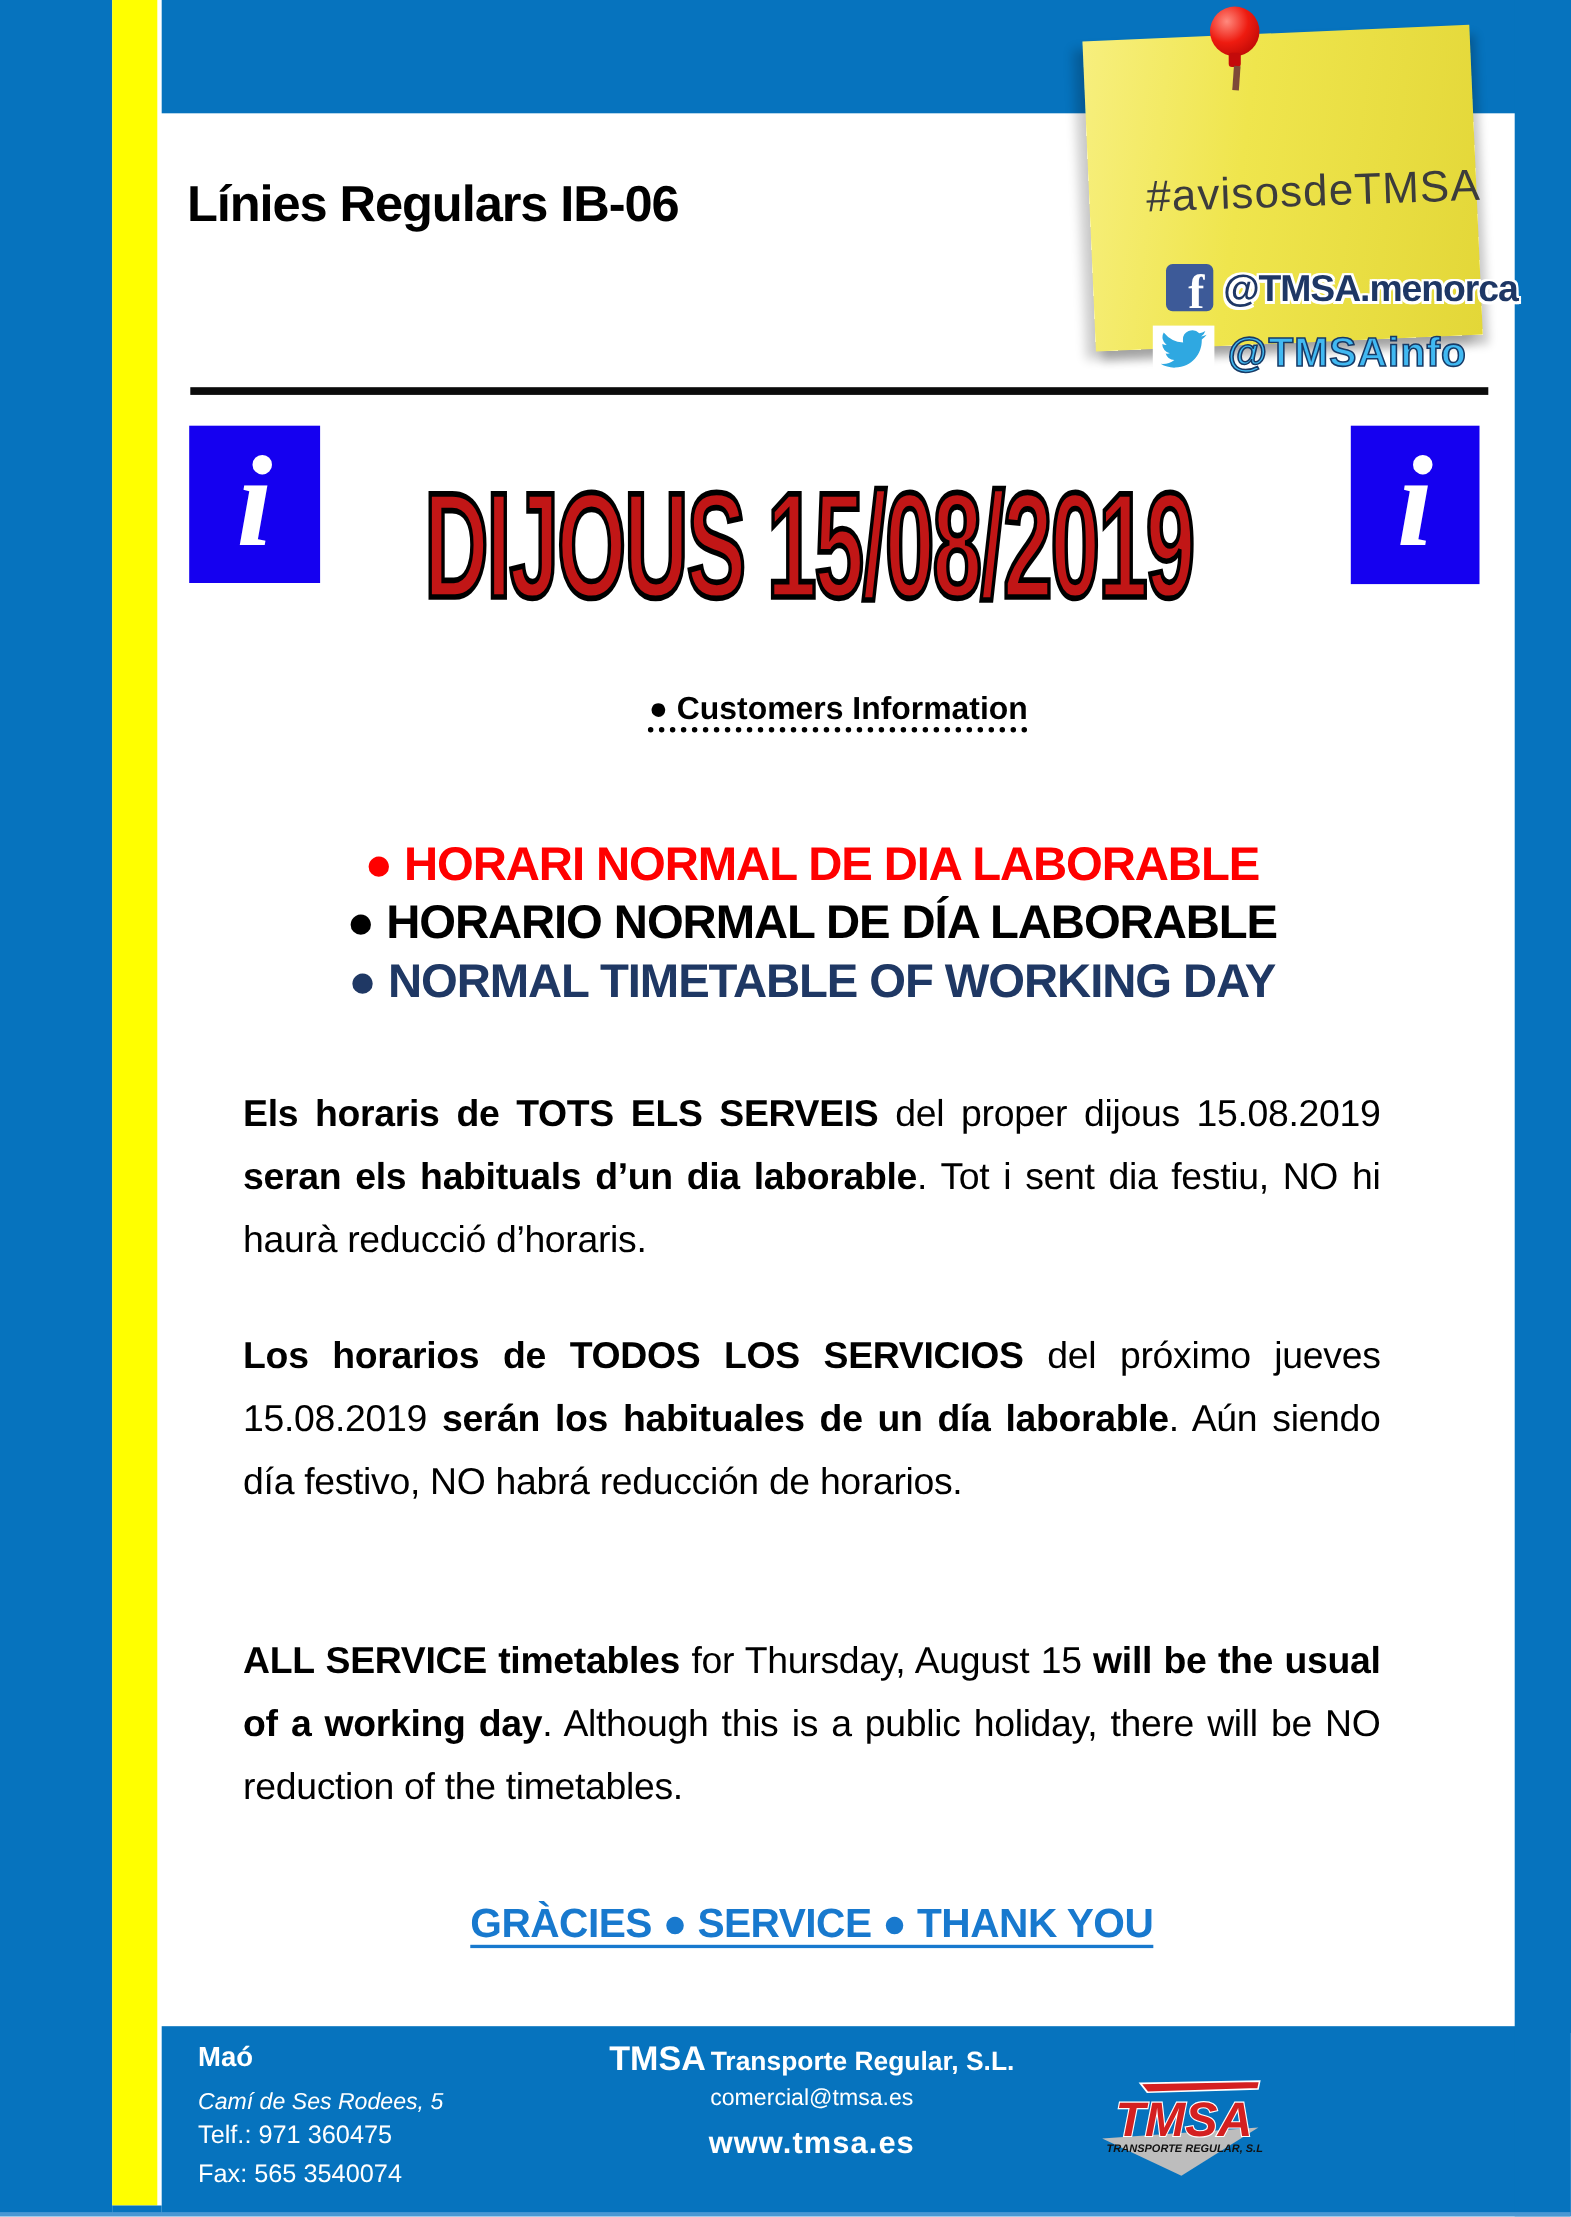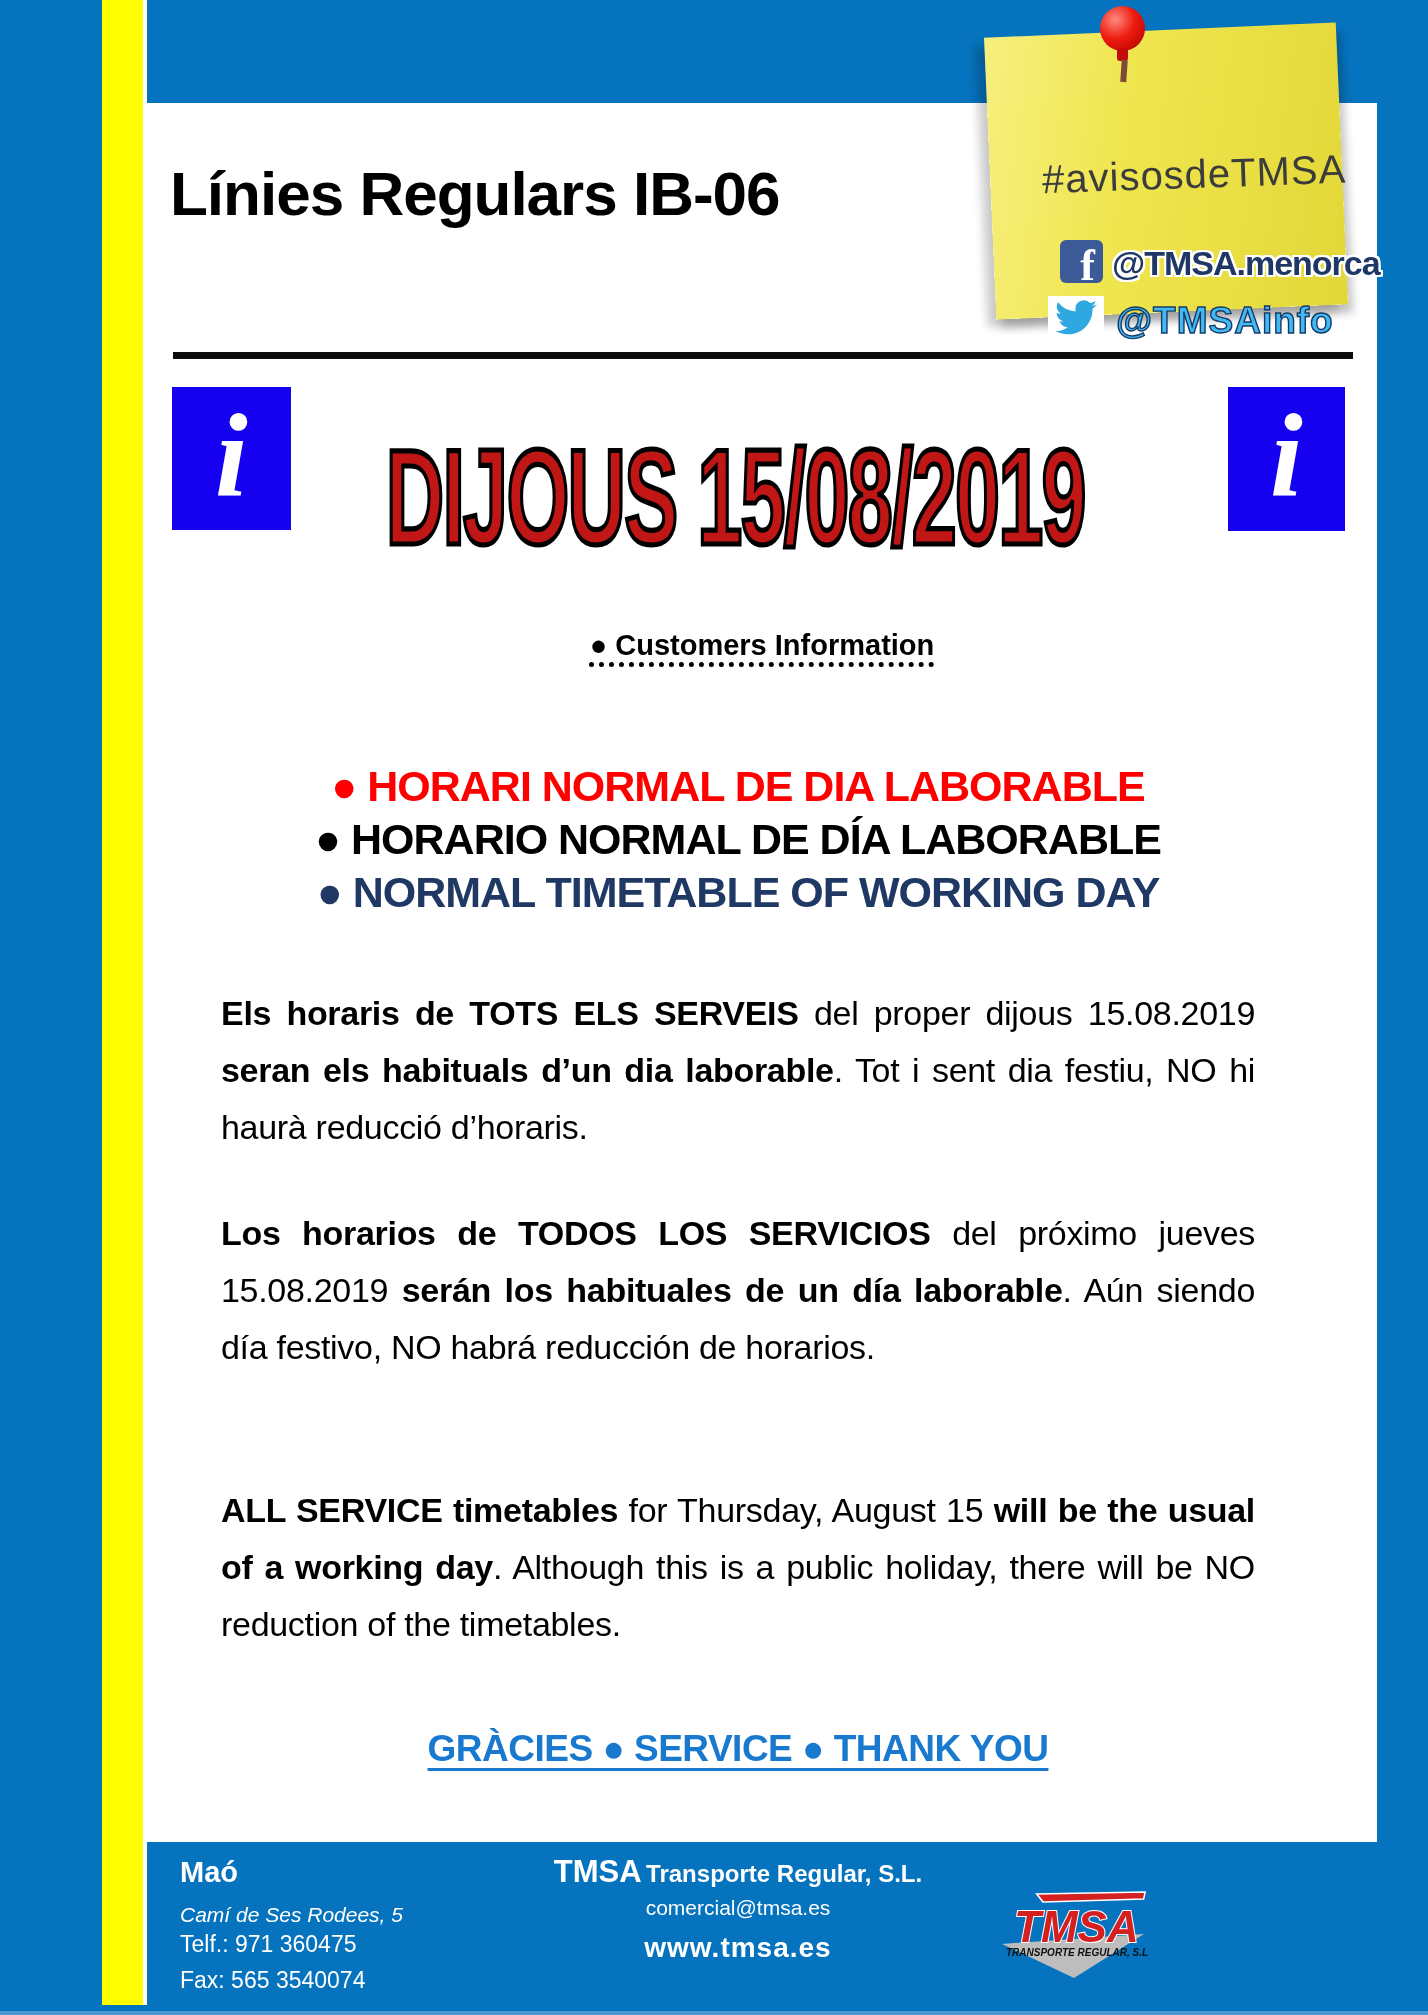--- a/index.html
+++ b/index.html
@@ -12,21 +12,21 @@
   
   .bar-left{left:0;top:0;width:102px;height:2015px;background:#0673BE;}
   .stripe-yellow{left:102px;top:0;width:41px;height:2005px;background:#FFFF00;}
   .corner-bl{left:102px;top:2005px;width:45px;height:10px;background:#0673BE;}
   .band-top{left:147px;top:0;width:1281px;height:103px;background:#0673BE;}
   .bar-right{left:1377px;top:0;width:51px;height:2015px;background:#0673BE;z-index:1;}
   .band-footer{left:147px;top:1842px;width:1281px;height:173px;background:#0673BE;}
   .bottom-edge{left:0;top:2011px;width:1428px;height:4px;background:#4A97D3;z-index:6;}
 
   
-  .header-title{left:170px;top:158px;font-size:62px;font-weight:bold;color:#000;letter-spacing:-1px;}
+  .header-title{left:170px;top:158px;font-size:46px;font-weight:bold;color:#000;letter-spacing:-1px;}
 
   
   .note{left:990px;top:30px;width:352px;height:282px;z-index:2;
     background:linear-gradient(100deg,#F7EF7E 0%,#EFE54D 40%,#E3D738 100%);
     transform:rotate(-2.5deg);
     box-shadow:-9px 7px 10px rgba(0,0,0,0.20), 5px 9px 9px rgba(0,0,0,0.22);}
   .note-hashtag{left:1042px;top:152px;width:300px;text-align:center;z-index:3;
     font-size:40px;color:#3C3C3C;transform:rotate(-2deg);letter-spacing:1px;}
   .fb-icon{left:1060px;top:240px;width:43px;height:43px;background:#3D5A98;border-radius:6px;
     z-index:4;color:#fff;text-align:center;overflow:hidden;}
@@ -76,21 +76,21 @@
   .para-1{top:985px;}
   .para-2{top:1205px;}
   .para-3{top:1482px;}
 
   
   .thanks{left:221px;top:1728px;width:1034px;text-align:center;font-size:37px;font-weight:bold;color:#1879CE;
     text-decoration:underline;text-decoration-thickness:3px;text-underline-offset:7px;letter-spacing:-0.5px;}
 
   
   .footer-left{left:180px;top:1856px;color:#fff;z-index:2;}
-  .f-city{font-size:29px;font-weight:bold;}
+  .f-city{font-size:25px;font-weight:bold;}
   .f-addr{font-size:21px;margin-top:14px;font-style:italic;}
   .f-tel{font-size:23px;margin-top:4px;}
   .f-fax{font-size:23px;margin-top:9px;}
   .footer-center{left:448px;top:1854px;width:580px;text-align:center;color:#fff;z-index:2;}
   .fc-name{font-size:31px;font-weight:bold;}
   .fc-suffix{font-size:24px;font-weight:bold;}
   .fc-email{font-size:21px;margin-top:6px;}
   .fc-web{font-size:28px;font-weight:bold;margin-top:12px;letter-spacing:1px;text-align:center;}
   .logo{left:998px;top:1888px;width:150px;height:94px;z-index:2;}
 </style>

